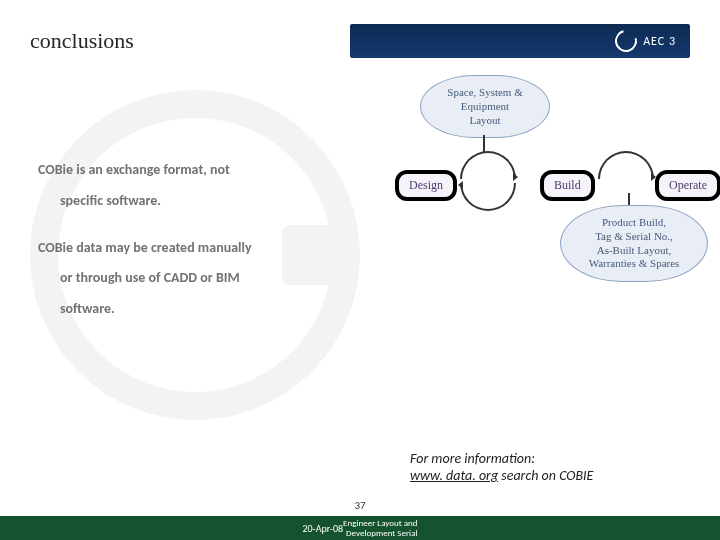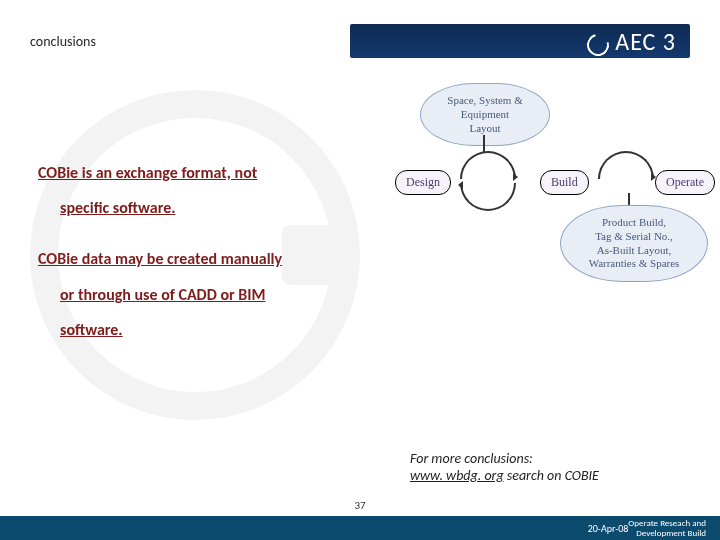--- a/index.html
+++ b/index.html
@@ -24,60 +24,60 @@
     border-radius: 8px;
   }
   .titlebar {
     position: absolute;
     top: 24px; left: 30px; right: 30px;
     display: flex;
     align-items: center;
     z-index: 2;
   }
   .title-text {
-    font-size: 14px;
+    font-size: 22px;
     color: #262626;
     padding: 4px 0;
     width: 320px;
+    font-family: Liberation Serif, serif;
   }
   .title-band {
     flex: 1;
     height: 34px;
     background: linear-gradient(180deg, #0e2a52 0%, #14396f 100%);
     display: flex;
     align-items: center;
     justify-content: flex-end;
     padding-right: 14px;
     border-radius: 2px;
   }
   .logo {
     display: flex;
-    align-items: flex-end;
+    align-items: center;
     color: #fff;
-    font-size: 24px;
+    font-size: 12px;
     letter-spacing: 1px;
   }
   .logo-swirl {
     width: 22px; height: 22px;
     border: 2px solid #fff;
     border-radius: 50%;
     margin-right: 6px;
     position: relative;
     border-top-color: transparent;
     transform: rotate(30deg);
   }
   .body-text {
     position: absolute;
     left: 38px; top: 155px;
     width: 320px;
     z-index: 2;
-    font-size: 16px;
-    color: #7f1d1d;
+    font-size: 14px;
+    color: #737373;
     line-height: 2.2;
-    text-decoration: underline;
   }
   .body-text p { margin-bottom: 16px; font-weight: bold; }
   .body-text p span { display:block; font-weight: bold; padding-left: 22px; }
   .body-text p .first { padding-left: 0; display:inline; }
 
   .diagram {
     position: absolute;
     top: 75px; left: 360px;
     width: 350px; height: 230px;
     z-index: 1;
@@ -87,25 +87,25 @@
     position: absolute;
     text-align: center;
     font-size: 11px;
     color: #465a7a;
     line-height: 1.25;
     padding: 10px 8px;
     background: #e9eef6;
     border: 1px solid #8ea4c4;
     border-radius: 50% / 60%;
   }
-  .cloud.top { left: 60px; top: 8px; width: 130px; }
+  .cloud.top { left: 60px; top: 0; width: 130px; }
   .cloud.bottom { left: 200px; top: 130px; width: 148px; }
   .pill {
     position: absolute;
-    border: 1px solid #000000;
+    border: 4px solid #000000;
     background: #f7f3fb;
     color: #4a3b6e;
     font-size: 12px;
     padding: 4px 10px;
     border-radius: 12px;
   }
   .pill.design { left: 35px;  top: 95px; }
   .pill.build  { left: 180px; top: 95px; }
   .pill.operate{ left: 295px; top: 95px; }
   .arc {
@@ -167,26 +167,26 @@
   .moreinfo .link {
     text-decoration: underline;
     font-style: italic;
     cursor: pointer;
   }
 
   .bottombar {
     position: absolute;
     left: 0; right: 0; bottom: 0;
     height: 24px;
-    background: #0c4a6e;
+    background: #14532d;
     color: #fff;
     font-size: 10px;
     display: flex;
     align-items: center;
-    justify-content: flex-end;
+    justify-content: center;
     padding: 0 14px;
   }
   .bottombar .affil { text-align: right; line-height: 1.1; font-size: 9px; }
   .pagenum {
     position: absolute;
     left: 50%; bottom: 28px;
     transform: translateX(-50%);
     font-size: 11px;
     color: #333;
     z-index: 2;
@@ -238,29 +238,29 @@
     <div class="downstub"></div>
     <div class="cloud bottom">
       <div>Product Build,</div>
       <div>Tag &amp; Serial No.,</div>
       <div>As-Built Layout,</div>
       <div>Warranties &amp; Spares</div>
     </div>
   </div>
 
   <div class="moreinfo">
-    <div>For more conclusions:</div>
+    <div>For more information:</div>
     <div>
-      <span class="link">www. wbdg. org</span><span> search on COBIE</span>
+      <span class="link">www. data. org</span><span> search on COBIE</span>
     </div>
   </div>
 
   <div class="pagenum">37</div>
 
   <div class="bottombar">
     <div>20-Apr-08</div>
     <div class="affil">
-      <div>Operate Reseach and</div>
-      <div>Development Build</div>
+      <div>Engineer Layout and</div>
+      <div>Development Serial</div>
     </div>
   </div>
 
 </div>
 
 </body></html>

